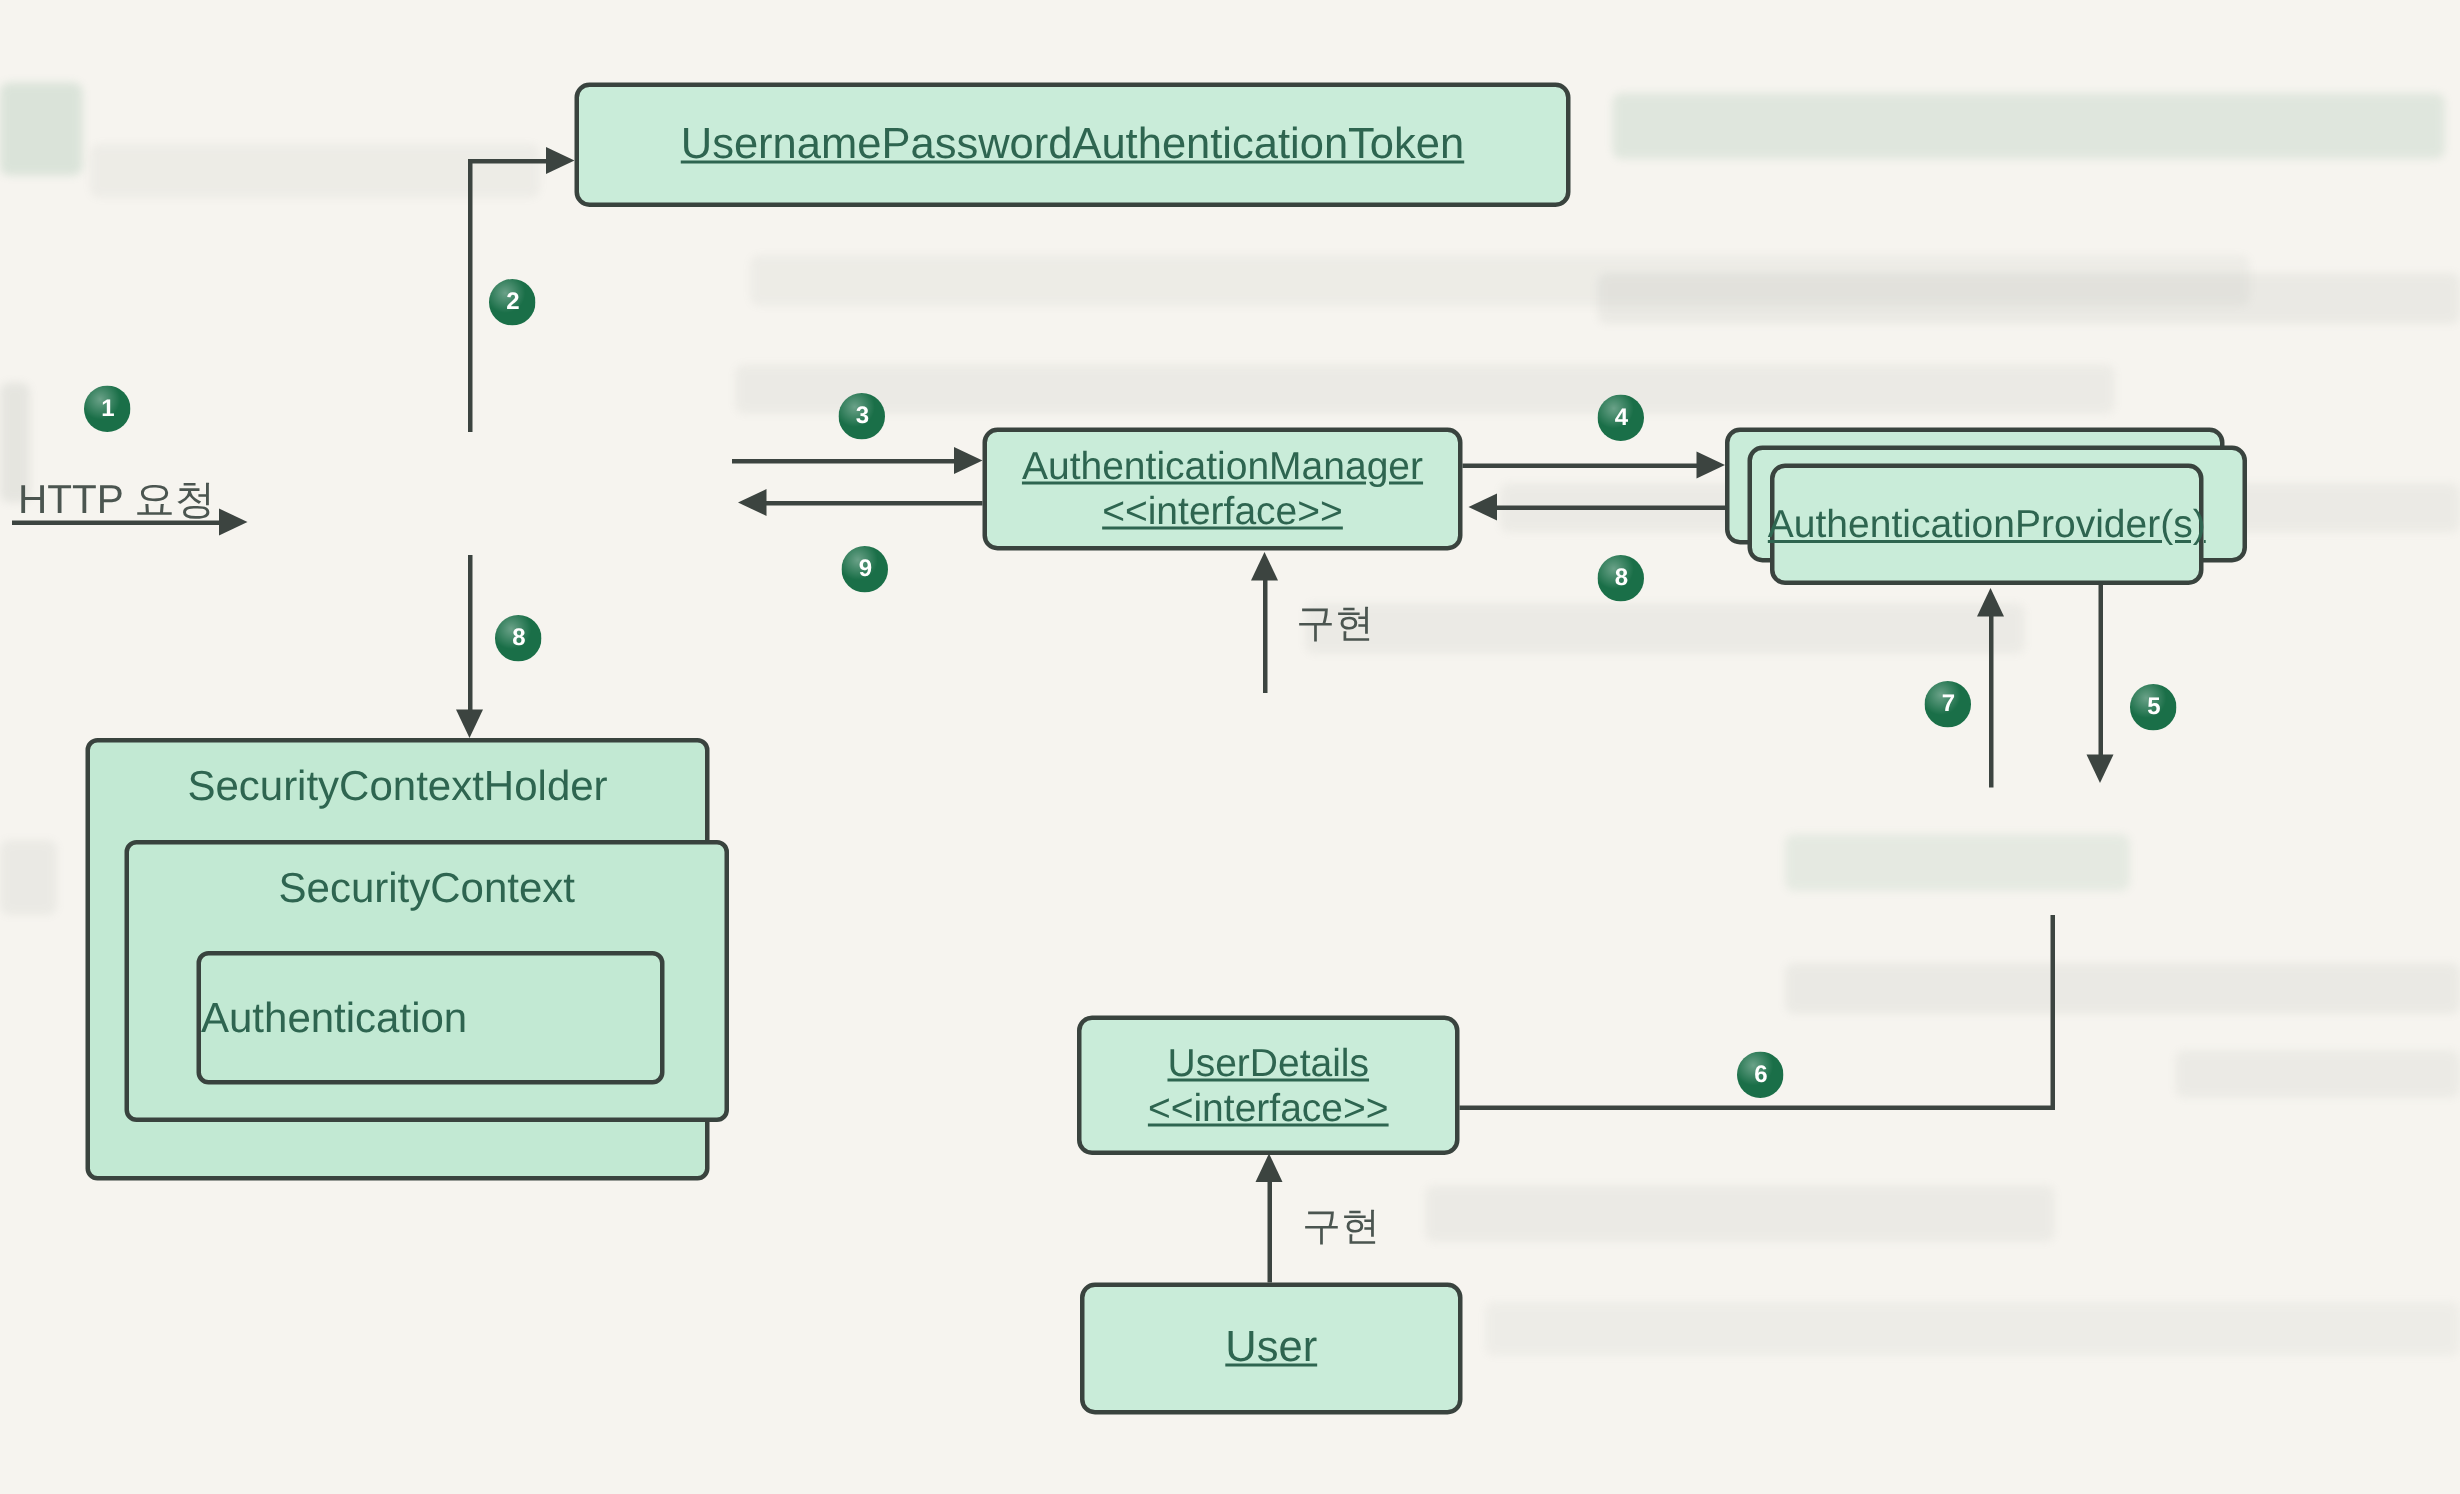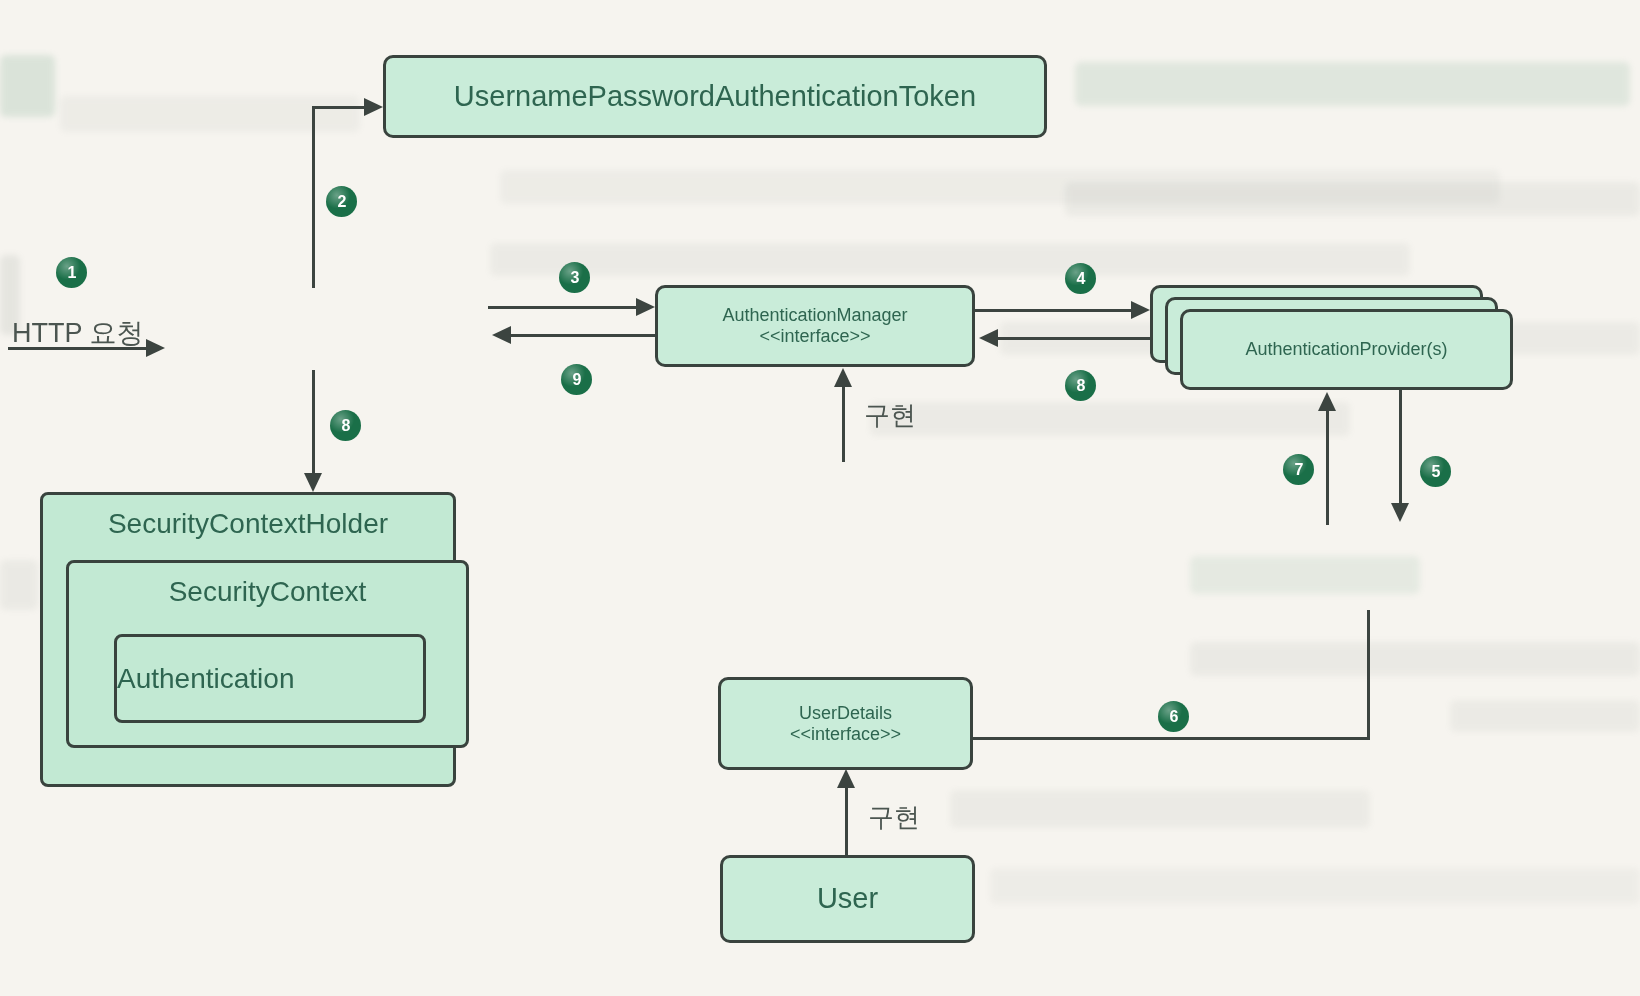--- a/index.html
+++ b/index.html
@@ -31,23 +31,24 @@
   
   .node{
     position:absolute;z-index:3;
     background:var(--box-fill);
     border:3px solid var(--border);
     border-radius:10px;
     display:flex;flex-direction:column;align-items:center;justify-content:center;
     color:var(--text);
     text-align:right;
     line-height:1.15;
+    text-decoration:underline;
   }
   .node .t1{font-size:29px}
-  .node .t2{font-size:18px}
+  .node .t2{font-size:26px}
   .group{
     position:absolute;z-index:3;
     background:var(--group-fill);
     border:3px solid var(--border);
     border-radius:8px;
     color:var(--text);
   }
   .group .gtitle{display:block;text-align:center;font-size:28px;margin-top:13px;color:var(--text)}
   
   .ln{position:absolute;background:var(--arrow);z-index:2}
@@ -133,26 +134,26 @@
   </div>
 
 
   <div class="node" style="left:655px;top:285px;width:320px;height:82px">
     <span class="t2">AuthenticationManager</span>
     <span class="t2">&lt;&lt;interface&gt;&gt;</span>
   </div>
 
   <div class="node" style="left:1150px;top:285px;width:333px;height:78px"></div>
   <div class="node" style="left:1165px;top:297px;width:333px;height:78px"></div>
-  <div class="node" style="left:1180px;top:309px;width:333px;height:81px">
+  <div class="node" style="left:1180px;top:309px;width:289px;height:81px">
     <span class="t2">AuthenticationProvider(s)</span>
   </div>
 
 
-  <div class="group" style="left:40px;top:492px;width:416px;height:295px">
+  <div class="group" style="left:57px;top:492px;width:416px;height:295px">
     <span class="gtitle">SecurityContextHolder</span>
     <div class="group" style="left:23px;top:65px;width:403px;height:188px">
       <span class="gtitle">SecurityContext</span>
       <div class="group" style="left:45px;top:71px;width:312px;height:89px;display:flex;align-items:center;justify-content:flex-start">
         <span style="font-size:28px">Authentication</span>
       </div>
     </div>
   </div>
 
 

